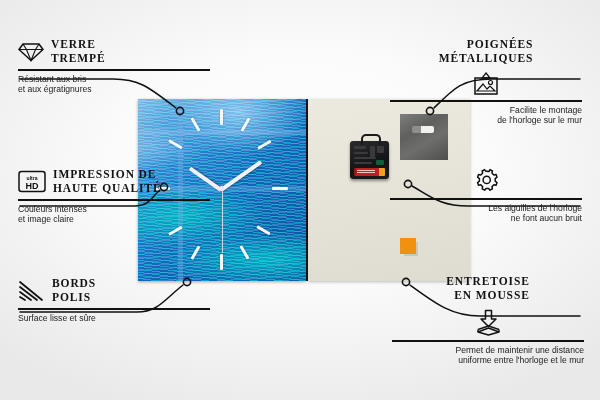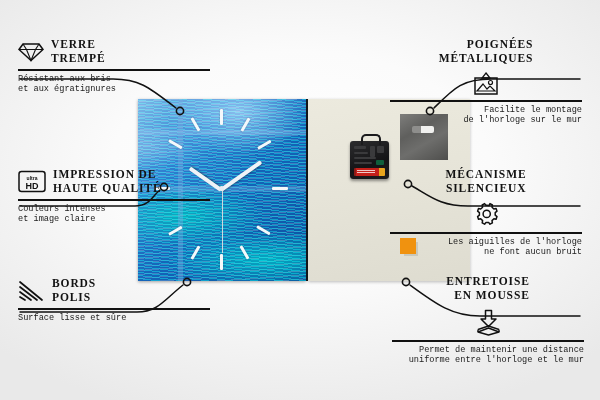--- a/index.html
+++ b/index.html
@@ -92,21 +92,21 @@
   .feature.right .head{flex-direction:column;justify-content:flex-end;}
   .title{
     font-family:"Liberation Serif", serif;
     font-weight:bold;font-size:11.5px;letter-spacing:.9px;color:#121212;
     line-height:13.5px;text-transform:uppercase;
   }
   .feature.left .title{text-align:left;}
   .feature.right .title{text-align:right;}
   .rule{height:1.6px;background:#111;margin-top:4px;width:100%;}
   .desc{
-    font-family:Liberation Mono, monospace;
+    font-family:Liberation Sans, sans-serif;
     font-size:8.6px;line-height:10.4px;color:#1b1b1b;margin-top:3px;
   }
   .feature.right .desc{text-align:right;}
   .icon{flex:0 0 auto;display:block;}
   svg{display:block;overflow:visible;}
   #lines{position:absolute;left:0;top:0;width:600px;height:400px;pointer-events:none;}
 </style>
 </head>
 <body>
 
@@ -257,24 +257,20 @@
         </svg>
       </span>
     </div>
     <div class="rule"></div>
     <div class="desc">Facilite le montage</div>
     <div class="desc" style="margin-top:0;">de l'horloge sur le mur</div>
   </div>
 
   <div class="feature right" style="left:390px;top:168px;">
     <div class="head">
-      <div>
-        <div class="title">MÉCANISME</div>
-        <div class="title">SILENCIEUX</div>
-      </div>
       <span class="icon">
         <svg width="27" height="26" viewBox="0 0 27 26">
           <path d="M13.5 3.2 L16 3.6 L17 1.6 L19.4 3 L19 5.2 L20.9 7 L23.1 6.6 L24 9.2 L22.2 10.6 L22.2 13.2 L24 14.6 L23.1 17.2 L20.9 16.8 L19 18.6 L19.4 20.8 L17 22.2 L15.6 20.4 L13 20.4 L11.6 22.2 L9.2 20.8 L9.6 18.6 L7.7 16.8 L5.5 17.2 L4.6 14.6 L6.4 13.2 L6.4 10.6 L4.6 9.2 L5.5 6.6 L7.7 7 L9.6 5.2 L9.2 3 L11.6 1.6 L13 3.4 Z" fill="none" stroke="#111" stroke-width="1.5" stroke-linejoin="round"></path>
           <circle cx="13.7" cy="11.9" r="3.6" fill="none" stroke="#111" stroke-width="1.5"></circle>
         </svg>
       </span>
     </div>
     <div class="rule"></div>
     <div class="desc">Les aiguilles de l'horloge</div>
     <div class="desc" style="margin-top:0;">ne font aucun bruit</div>

